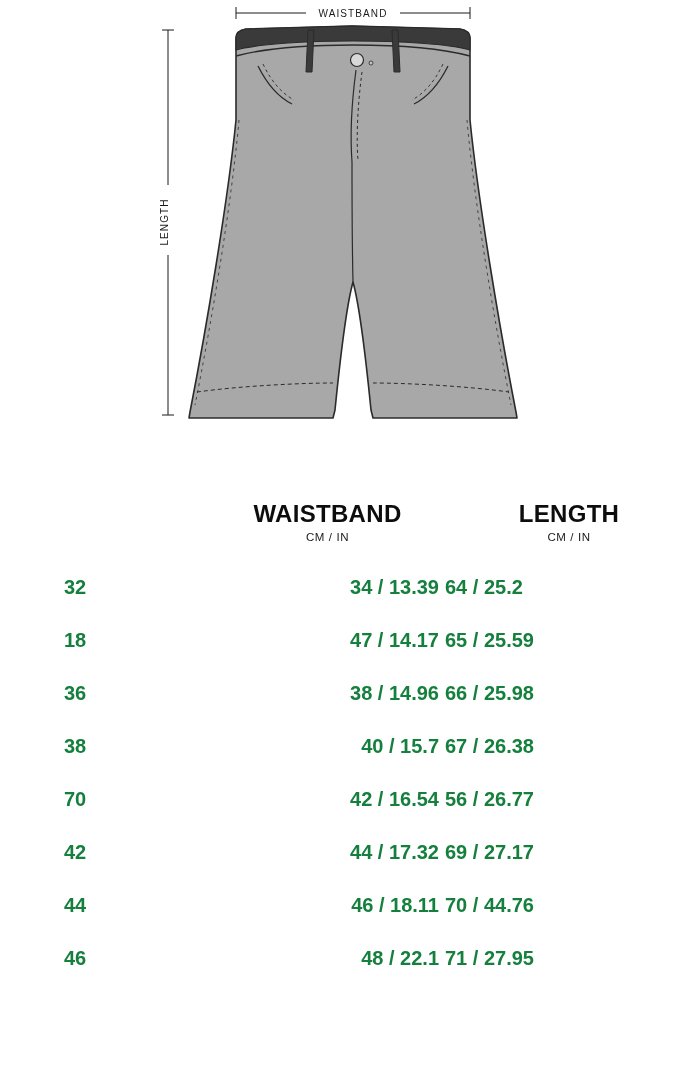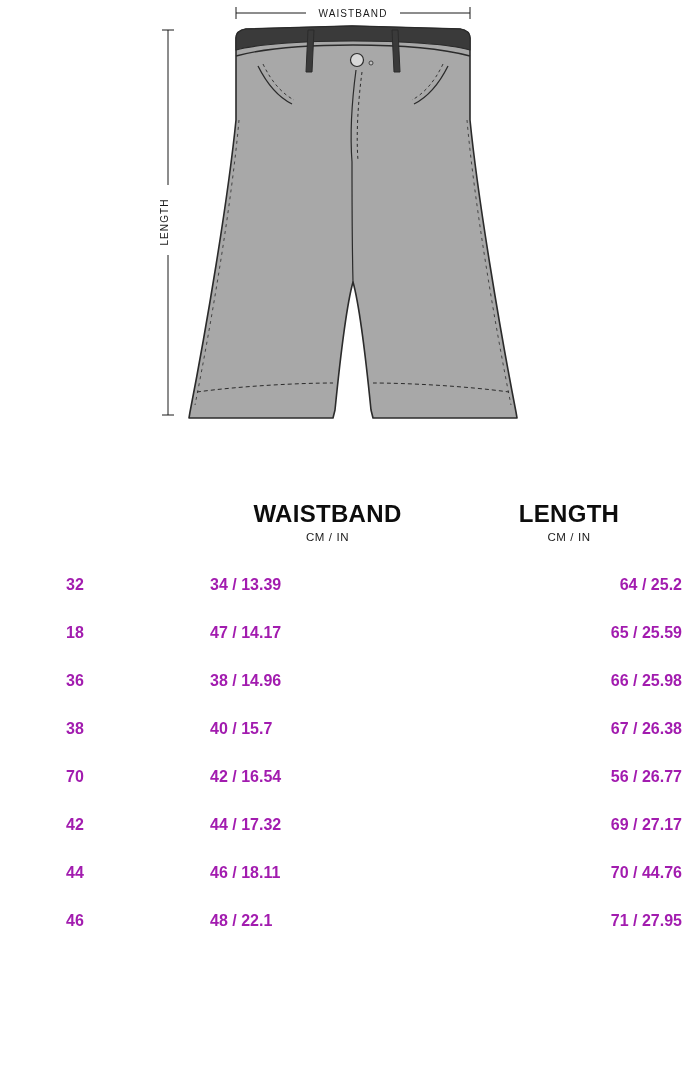--- a/index.html
+++ b/index.html
@@ -59,37 +59,37 @@
   }
   th.head-cell.blank { font-size: 0; }
   .unit-row td {
     text-align: center;
     font-size: 11.5px;
     letter-spacing: 0.6px;
     color: #1a1a1a;
     padding-bottom: 18px;
   }
   tbody tr td {
-    font-size: 16px;
+    font-size: 20px;
     font-weight: bold;
-    color: #a21caf;
+    color: #15803d;
     padding: 15px 0;
     text-align: center;
   }
   tbody tr td.size-cell {
     text-align: center;
     padding-right: 60px;
   }
   tbody tr td.waist-cell {
+    text-align: right;
+    padding-right: 6px;
+  }
+  tbody tr td.length-cell {
     text-align: left;
-    padding-right: 6px;
-  }
-  tbody tr td.length-cell {
-    text-align: right;
-    padding-right: 11px;
+    padding-right: 20px;
   }
 </style>
 </head>
 <body>
 
 <div id="diagram-area">
   <svg id="diagram-svg" width="693" height="470" viewBox="0 0 693 470" xmlns="http://www.w3.org/2000/svg">
 
     <g>
       <line x1="236" y1="13" x2="306" y2="13" stroke="#1a1a1a" stroke-width="1"></line>

